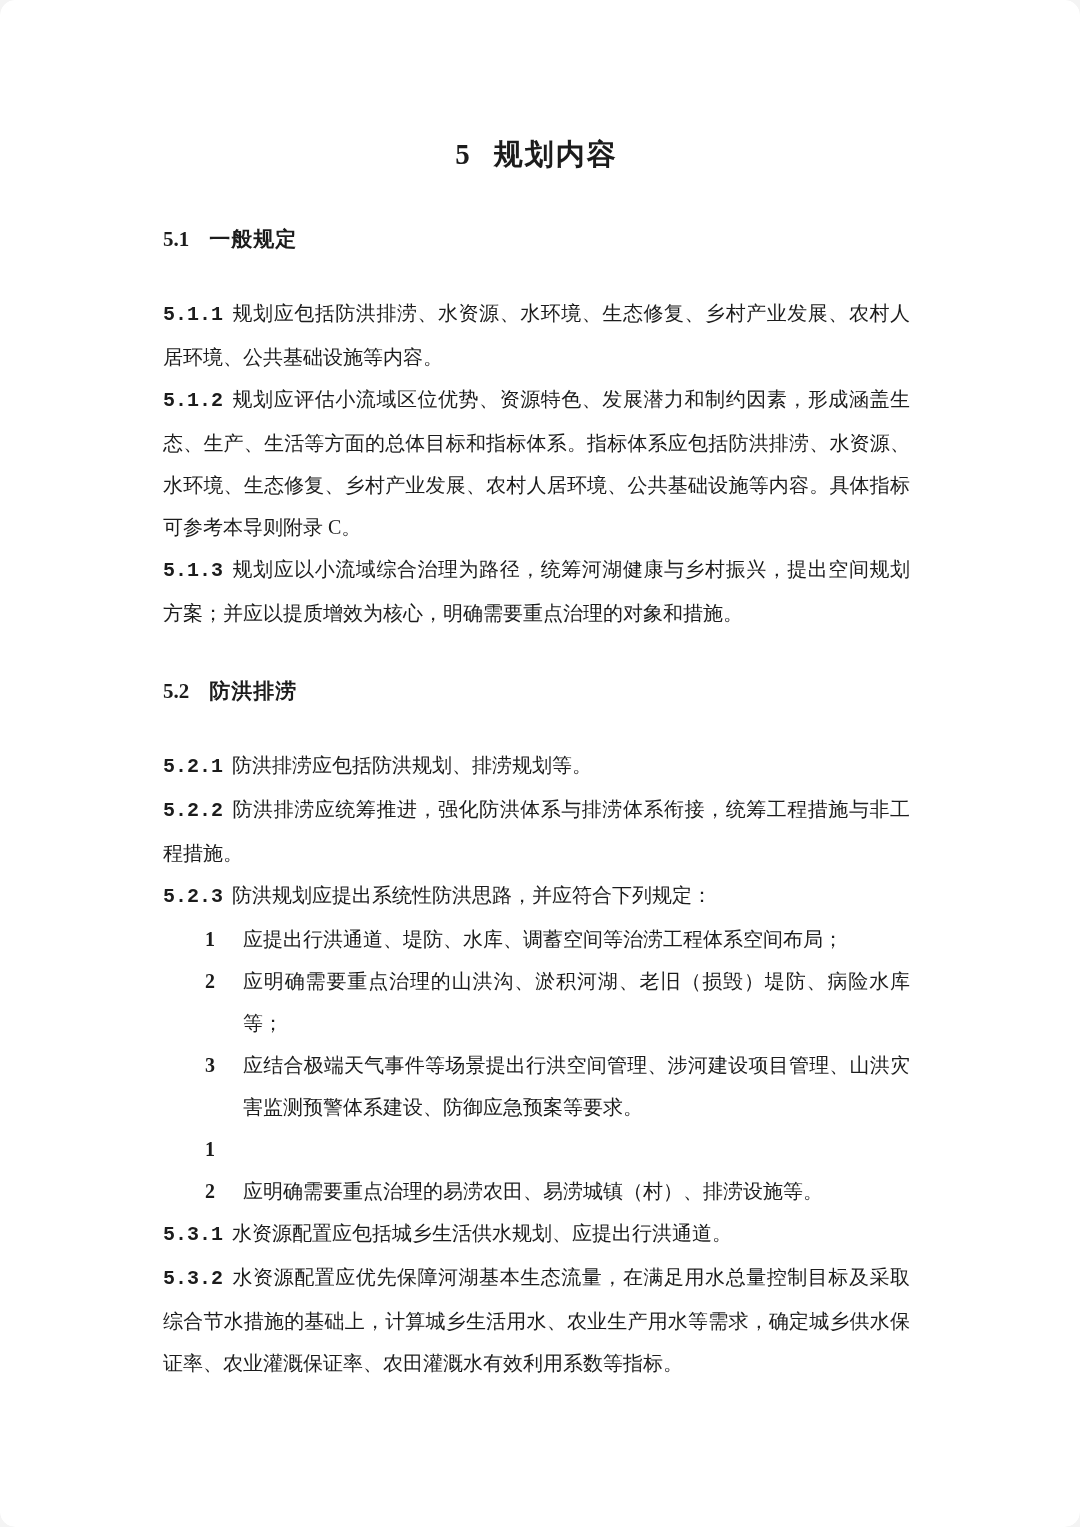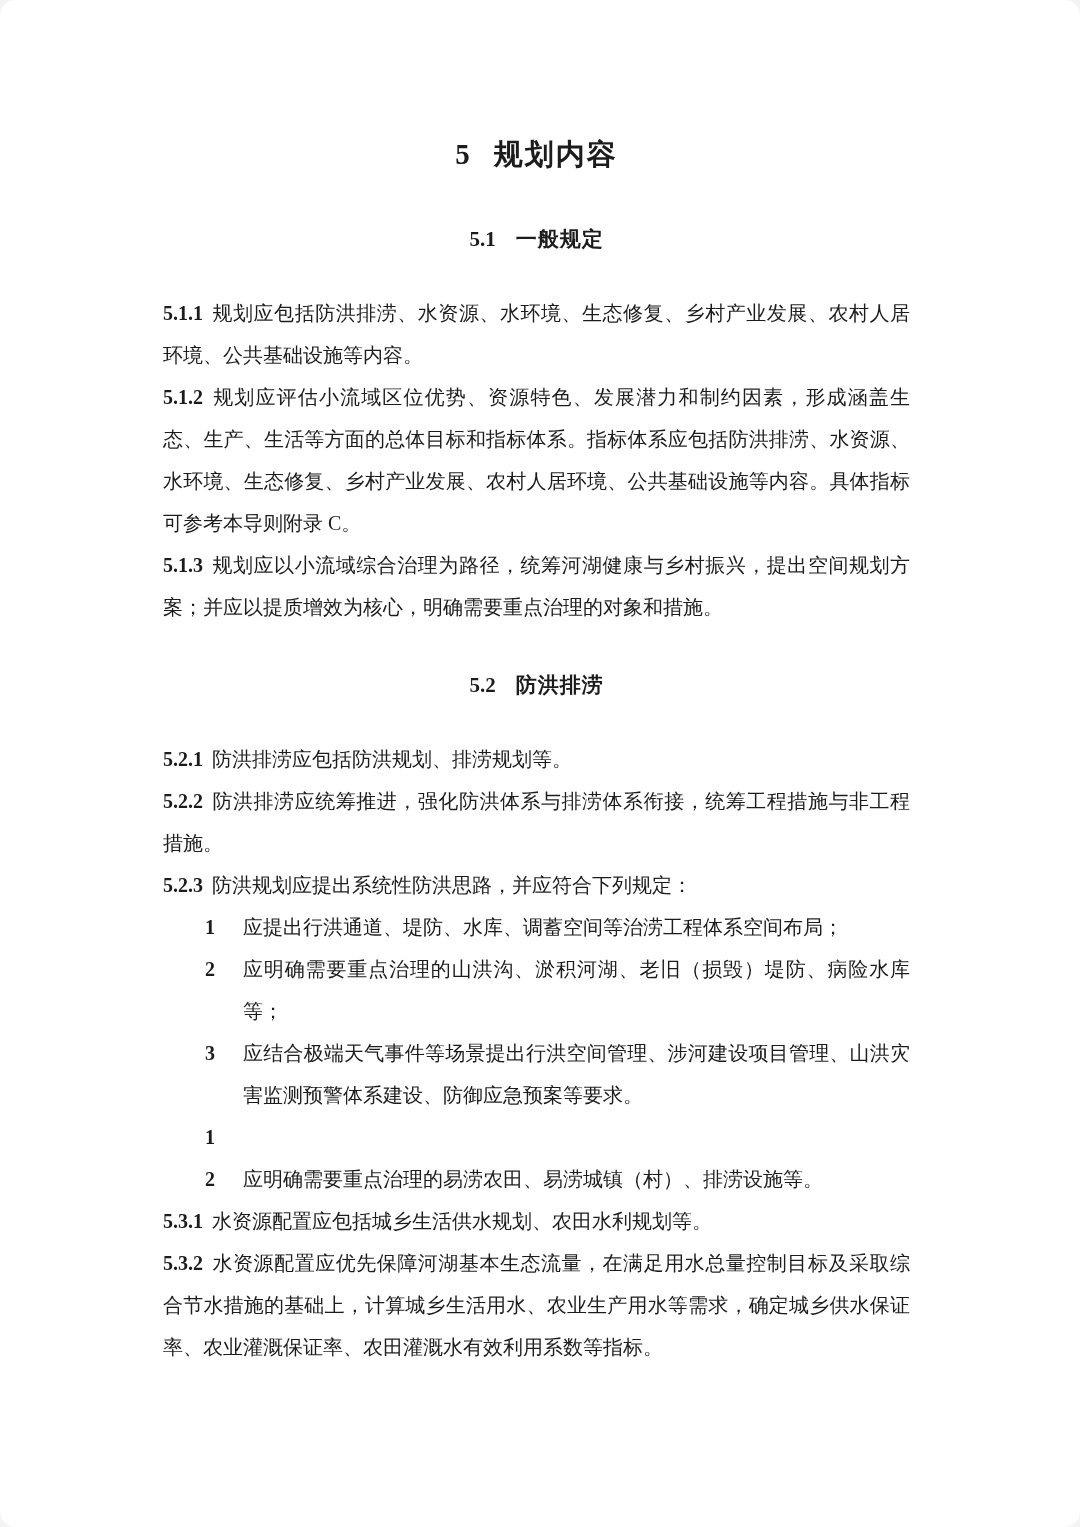--- a/index.html
+++ b/index.html
@@ -21,31 +21,30 @@
   .chapter-title {
     text-align: center;
     font-size: 29px;
     font-weight: bold;
     line-height: 36px;
     margin-bottom: 54px;
     letter-spacing: 2px;
   }
   .chapter-title .num { margin-right: 24px; letter-spacing: 0; }
   .section-heading {
-    text-align: center;
     font-size: 21px;
     font-weight: bold;
     line-height: 26px;
     margin: 44px 0 40px 0;
     letter-spacing: 1px;
   }
   .section-heading .num { margin-right: 20px; letter-spacing: 0; }
   .section:first-of-type .section-heading { margin-top: 0; }
   .clause { text-align: justify; }
-  .clause-label { font-weight: bold; margin-right: 9px; }
+  .clause-label { font-weight: bold; margin-right: 9px; font-family: Liberation Mono, monospace; }
   .sub-item { display: flex; padding-left: 42px; text-align: justify; }
   .item-num { font-weight: bold; width: 38px; flex: none; }
   .item-text { flex: 1; }
 </style>
 </head>
 <body>
 
 <div class="page">
 
   <h1 class="chapter-title">
@@ -96,21 +95,21 @@
       <span class="item-num">1</span>
     </div>
     <div class="sub-item">
       <span class="item-num">2</span>
         <span class="item-text">应明确需要重点治理的易涝农田、易涝城镇（村）、排涝设施等。</span>
     </div>
   </div>
 
   <div class="section">
     <p class="clause">
-      <span class="clause-label">5.3.1</span><span>水资源配置应包括城乡生活供水规划、农田水利规划等。</span>
+      <span class="clause-label">5.3.1</span><span>水资源配置应包括城乡生活供水规划、应提出行洪通道。</span>
     </p>
     <p class="clause">
       <span class="clause-label">5.3.2</span><span>水资源配置应优先保障河湖基本生态流量，在满足用水总量控制目标及采取综合节水措施的基础上，计算城乡生活用水、农业生产用水等需求，确定城乡供水保证率、农业灌溉保证率、农田灌溉水有效利用系数等指标。</span>
     </p>
     <p class="clause">
       
     </p>
   </div>
 
 </div>

